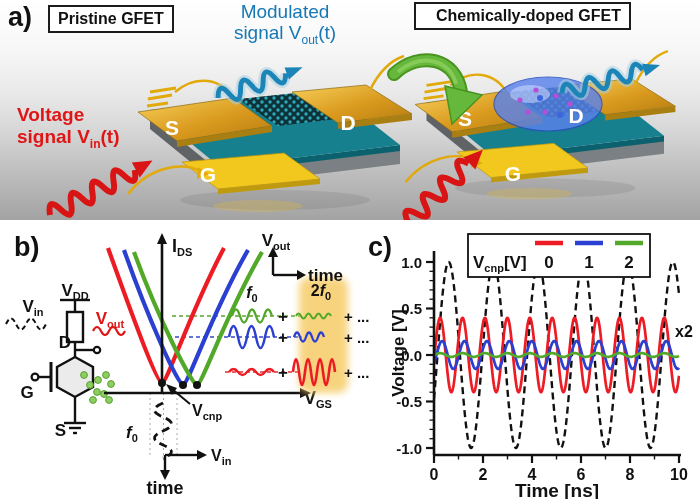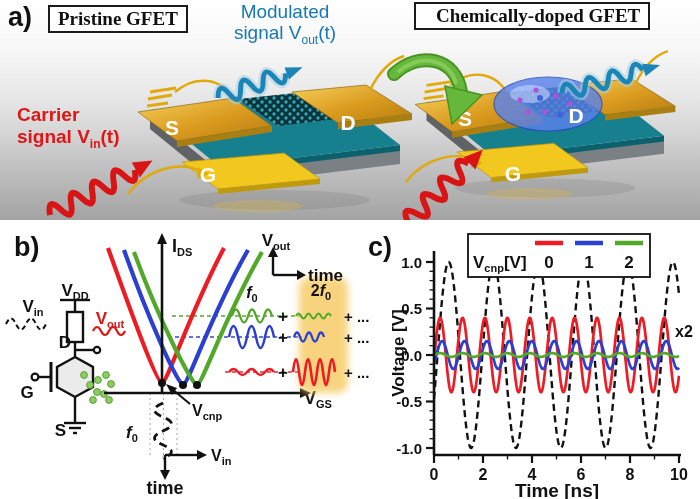--- a/index.html
+++ b/index.html
@@ -4,21 +4,21 @@
 <style>
   html,body{margin:0;padding:0;background:#fff;}
   .stage{position:relative;width:700px;height:499px;background:#fff;overflow:hidden;
          font-family:"Liberation Sans",sans-serif;}
   
   .panel-a{position:absolute;left:0;top:0;width:700px;height:220px;
     background:linear-gradient(180deg,#ffffff 0%,#f7f7f7 22%,#e9e9e9 42%,#d6d6d6 60%,#c2c2c2 75%,#b2b2b2 88%,#a3a3a3 100%);}
   .panel-a svg{position:absolute;left:0;top:0;}
   .p-label{position:absolute;font-weight:bold;font-size:27px;color:#111;}
   .title-box{position:absolute;border:2.5px solid #1b1b1b;background:#fff;color:#111;
-    font-weight:bold;font-size:19px;padding:0 8px;line-height:24px;white-space:nowrap;font-family:Liberation Serif, serif;}
+    font-weight:bold;font-size:16px;padding:0 8px;line-height:24px;white-space:nowrap;}
   .modulated{position:absolute;left:205px;top:1px;width:160px;text-align:center;
     color:#1778b5;font-weight:normal;font-size:19px;line-height:1.12;}
   .carrier{position:absolute;left:17px;top:104px;color:#e01515;font-weight:bold;
     font-size:19px;line-height:1.18;}
   .modulated sub,.carrier sub{font-size:12px;}
   
   .bottom{position:absolute;left:0;top:220px;}
   svg text{font-family:"Liberation Sans",sans-serif;font-weight:bold;fill:#111;}
   .sub{font-size:11px;}
   .devlab{font-size:21px;fill:#fff;font-weight:bold;}
@@ -120,21 +120,21 @@
         <path d="M0,0 q6,-18 12,0 t12,0 t12,0 t12,0 t12,0 t12,0 t12,0" fill="none" stroke="#d91414" stroke-width="6"></path>
         <polygon points="85,-8 104,0 85,9" fill="#d91414"></polygon>
       </g>
     </svg>
 
     <div class="p-label" style="left:8px;top:2px;">a)</div>
     <div class="title-box" style="left:48px;top:5px;">Pristine GFET</div>
     <div class="title-box" style="left:414px;top:2px;padding-left:20px;">Chemically-doped GFET</div>
     <div class="modulated"><span>Modulated</span><br>
       <span>signal V</span><sub>out</sub><span>(t)</span></div>
-    <div class="carrier"><span>Carrier</span><br>
+    <div class="carrier"><span>Voltage</span><br>
       <span>signal V</span><sub>in</sub><span>(t)</span></div>
   </div>
 
   <svg class="bottom" width="700" height="279" viewBox="0 0 700 279">
     <defs>
       <filter id="soften" x="-30%" y="-10%" width="160%" height="120%">
         <feGaussianBlur stdDeviation="3.5"></feGaussianBlur>
       </filter>
       <clipPath id="plotclip">
           <rect x="435" y="31" width="245" height="205"></rect>

